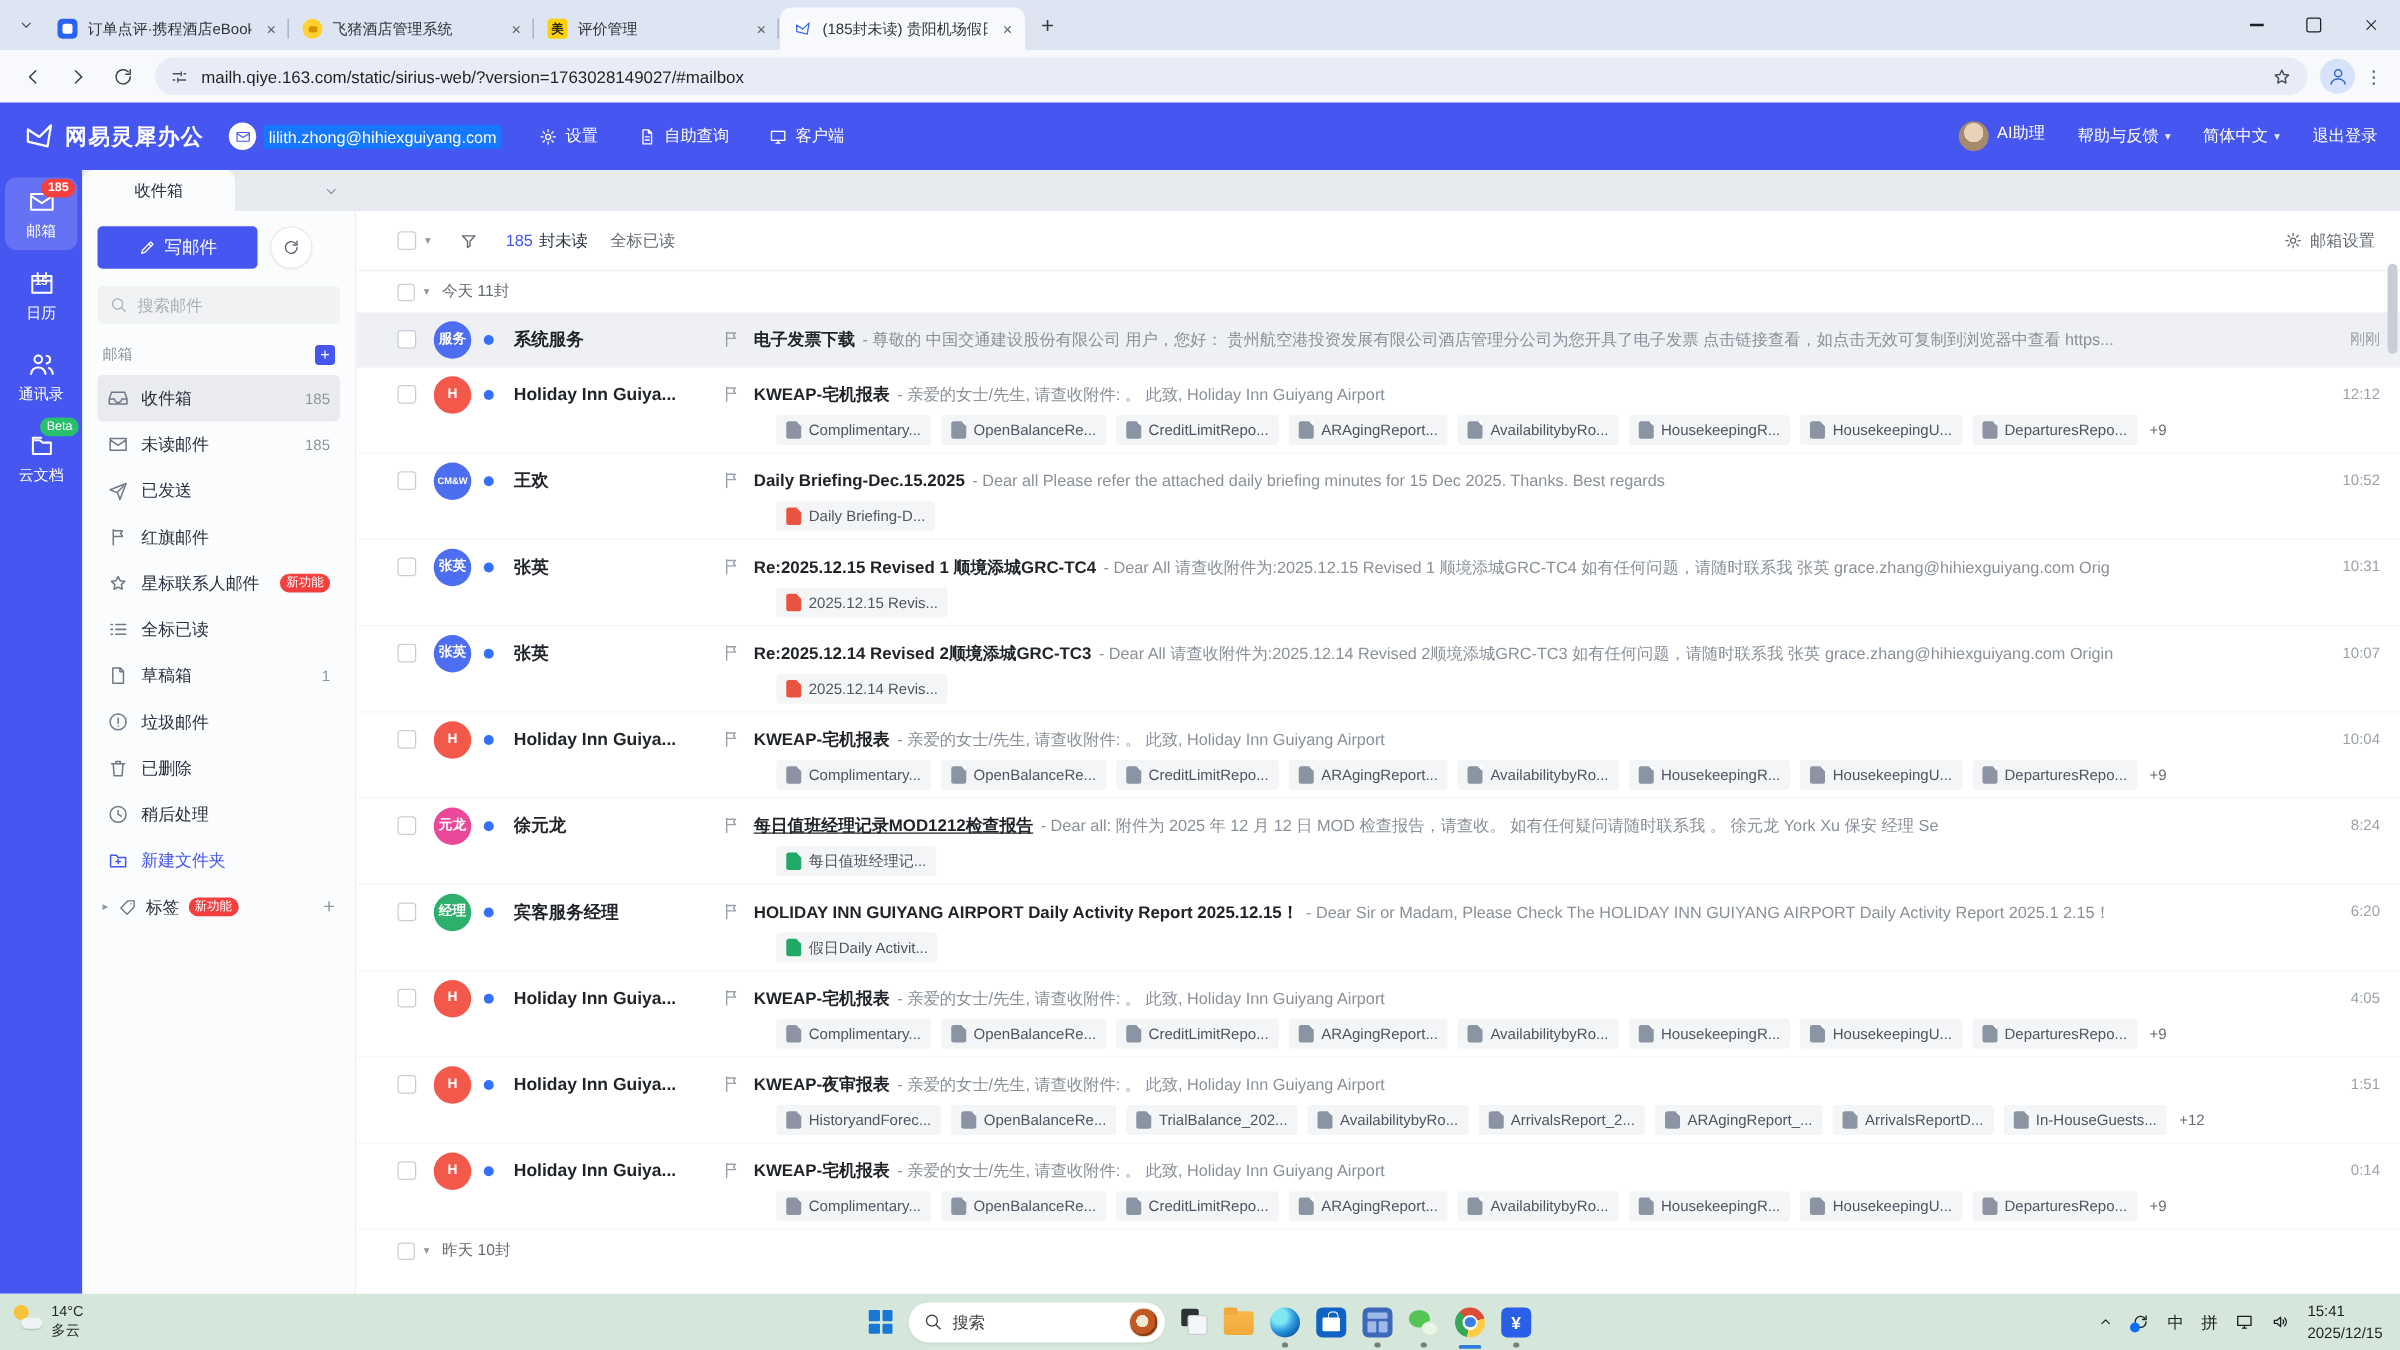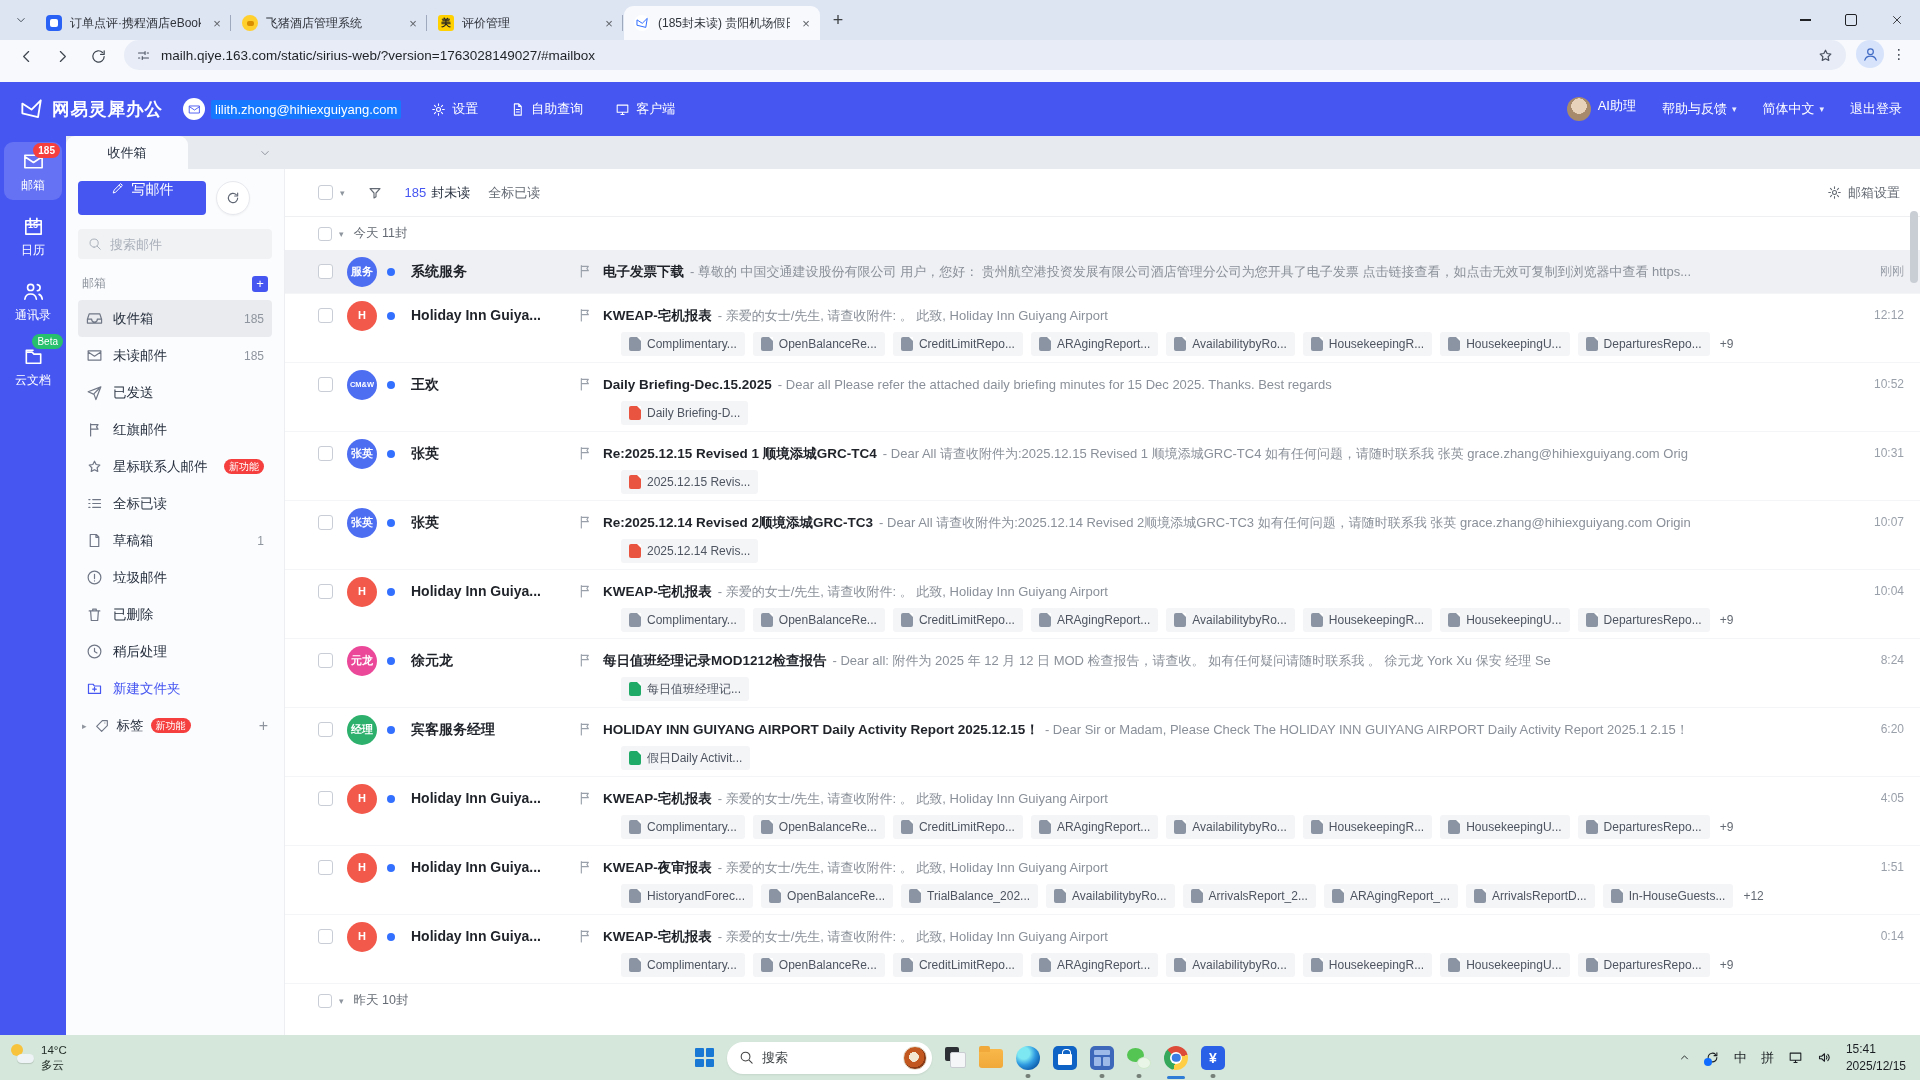--- a/index.html
+++ b/index.html
@@ -21,21 +21,21 @@
 .fav1{background:#ffd02e;border-radius:50%}.fav1::after{content:"";width:7px;height:5px;background:#d88e00;border-radius:2px}
 .fav2{background:#ffd100;color:#222;border-radius:3px}
 .fav3{background:#fff;border-radius:50%}.fav3 svg{width:14px;height:14px}
 .newtab{width:28px;height:28px;margin:0 0 6px 4px;color:#3c4043;display:flex;align-items:center;justify-content:center}
 .newtab::after{content:"+";font-size:18px;line-height:1}
 .win-controls{margin-left:auto;display:flex;height:100%;align-items:stretch}
 .wc{width:46px;display:flex;align-items:center;justify-content:center;color:#202124}
 .wc-min::after{content:"";width:11px;height:1.4px;background:#202124}
 .wc-max::after{content:"";width:10px;height:10px;border:1.4px solid #202124;border-radius:2px}
 .wc-close svg{width:12px;height:12px}
-.toolbar{height:42px;background:#f7f9fd;display:flex;padding:0 10px;gap:4px}
+.toolbar{height:42px;background:#f7f9fd;display:flex;align-items:center;padding:0 10px;gap:4px}
 .nav-btn{width:32px;height:32px;border-radius:50%;display:flex;align-items:center;justify-content:center;color:#3f4650}
 .nav-btn .icon{width:17px;height:17px}
 .omnibox{flex:1;height:30px;background:#e7ecf6;border-radius:15px;display:flex;align-items:center;padding:0 12px;gap:10px;margin:0 6px}
 .omni-tune{width:15px;height:15px;color:#4a5160}
 .omnibox input{flex:1;border:0;background:transparent;outline:none;font-size:13.5px;color:#1f2227;font-family:inherit}
 .omni-star{width:17px;height:17px;color:#4a5160}
 .profile-btn{width:28px;height:28px;border-radius:50%;background:#d7e3fb;color:#3f6ac4;display:flex;align-items:center;justify-content:center}
 .profile-btn .icon{width:17px;height:17px}
 .kebab{width:22px;height:28px;display:flex;align-items:center;justify-content:center;color:#3f4650;font-size:14px;letter-spacing:0}
 .kebab::after{content:"\22EE"}
@@ -70,21 +70,21 @@
 .content{flex:1;display:flex;flex-direction:column;min-width:0;background:#fff}
 .strip{height:33px;background:#e7eaef;display:flex;align-items:stretch;flex-shrink:0}
 .strip-tab{width:122px;background:#fbfcfe;border-radius:9px 9px 0 0;display:flex;align-items:center;justify-content:center;font-size:13px;color:#27303f}
 .strip-chev{width:30px;margin-left:62px;display:flex;align-items:center;justify-content:center;color:#8f959e}
 .strip-chev .icon{width:14px;height:14px}
 .cols{flex:1;display:flex;min-height:0}
 
 
 .sidebar{width:219px;background:#fbfcfe;border-right:1px solid #eceef1;padding:12px 12px 0;display:flex;flex-direction:column;flex-shrink:0}
 .compose-row{display:flex;align-items:center;gap:10px}
-.compose{width:128px;height:34px;background:#4656f1;color:#fff;border:0;border-radius:4px;font-size:14px;display:flex;justify-content:center;gap:7px;font-family:inherit}
+.compose{width:128px;height:34px;background:#4656f1;color:#fff;border:0;border-radius:4px;font-size:14px;display:flex;align-items:center;justify-content:center;gap:7px;font-family:inherit}
 .compose .icon{width:14px;height:14px}
 .refresh-btn{width:34px;height:34px;border-radius:50%;background:#fff;border:1px solid #e7e9ee;color:#5f6673;display:flex;align-items:center;justify-content:center;box-shadow:0 1px 2px rgba(31,35,41,.05)}
 .refresh-btn .icon{width:16px;height:16px}
 .search-box{margin-top:14px;height:30px;background:#f0f2f4;border-radius:4px;display:flex;align-items:center;gap:8px;padding:0 10px;color:#a9afb9}
 .search-box .icon{width:14px;height:14px}
 .search-box input{flex:1;border:0;background:transparent;outline:none;font-size:13px;color:#27303f;font-family:inherit}
 .search-box input::placeholder{color:#a9afb9}
 .section-row{margin-top:16px;display:flex;align-items:center;justify-content:space-between;padding:0 4px;font-size:12px;color:#8f959e}
 .add-btn{width:16px;height:16px;background:#4656f1;border-radius:3px;color:#fff;display:flex;align-items:center;justify-content:center}
 .add-btn::after{content:"+";font-size:13px;line-height:1}
@@ -124,21 +124,21 @@
 .row.selected{background:#eff0f3}
 .row .cb{margin-top:14px}
 .avatar{width:30px;height:30px;border-radius:50%;margin:7px 0 0 14px;color:#fff;display:flex;align-items:center;justify-content:center;font-size:11px;font-weight:600;flex-shrink:0;text-align:center;line-height:1.05;overflow:hidden}
 .avatar.tiny{font-size:7.5px}
 .udot{width:8px;height:8px;border-radius:50%;background:#3370ff;margin:18px 0 0 10px;flex-shrink:0}
 .sender{width:158px;margin-left:16px;font-weight:700;font-size:14px;color:#1f2329;line-height:43px;white-space:nowrap;overflow:hidden;flex-shrink:0}
 .rflag{margin:13px 0 0 8px;width:16px;height:16px;color:#9aa0aa;flex-shrink:0}
 .mcol{flex:1;min-width:0;margin-left:10px}
 .line1{display:flex;align-items:center;height:43px;min-width:0}
 .subj{font-weight:700;font-size:13.5px;color:#1f2329;white-space:nowrap;flex-shrink:0}
-.subj.u{}
+.subj.u{text-decoration:underline}
 .prev{color:#8a9099;font-size:13px;white-space:nowrap;overflow:hidden;text-overflow:ellipsis;margin-left:6px;min-width:0}
 .prev::before{content:"-\00a0"}
 .chips{display:flex;align-items:center;gap:8px;margin:-5px 0 0 18px}
 .chip{height:24px;background:#f4f5f7;border-radius:3px;display:flex;align-items:center;gap:6px;padding:0 8px;font-size:12px;color:#4e5561;white-space:nowrap}
 .fico{width:12px;height:14px;border-radius:2px;position:relative;flex-shrink:0}
 .fico::after{content:"";position:absolute;top:0;right:0;border:2.5px solid #fff;border-left-color:transparent;border-bottom-color:transparent}
 .fico.file{background:#8b94a3}.fico.pdf{background:#e8543f}.fico.xls{background:#1faa67}
 .extra{font-size:12px;color:#646a73;margin-left:2px}
 .time{width:66px;text-align:right;font-size:12px;color:#9aa0aa;line-height:43px;flex-shrink:0}
 .vscroll{position:absolute;right:2px;top:42px;width:8px;height:72px;background:#c9cdd4;border-radius:4px}

